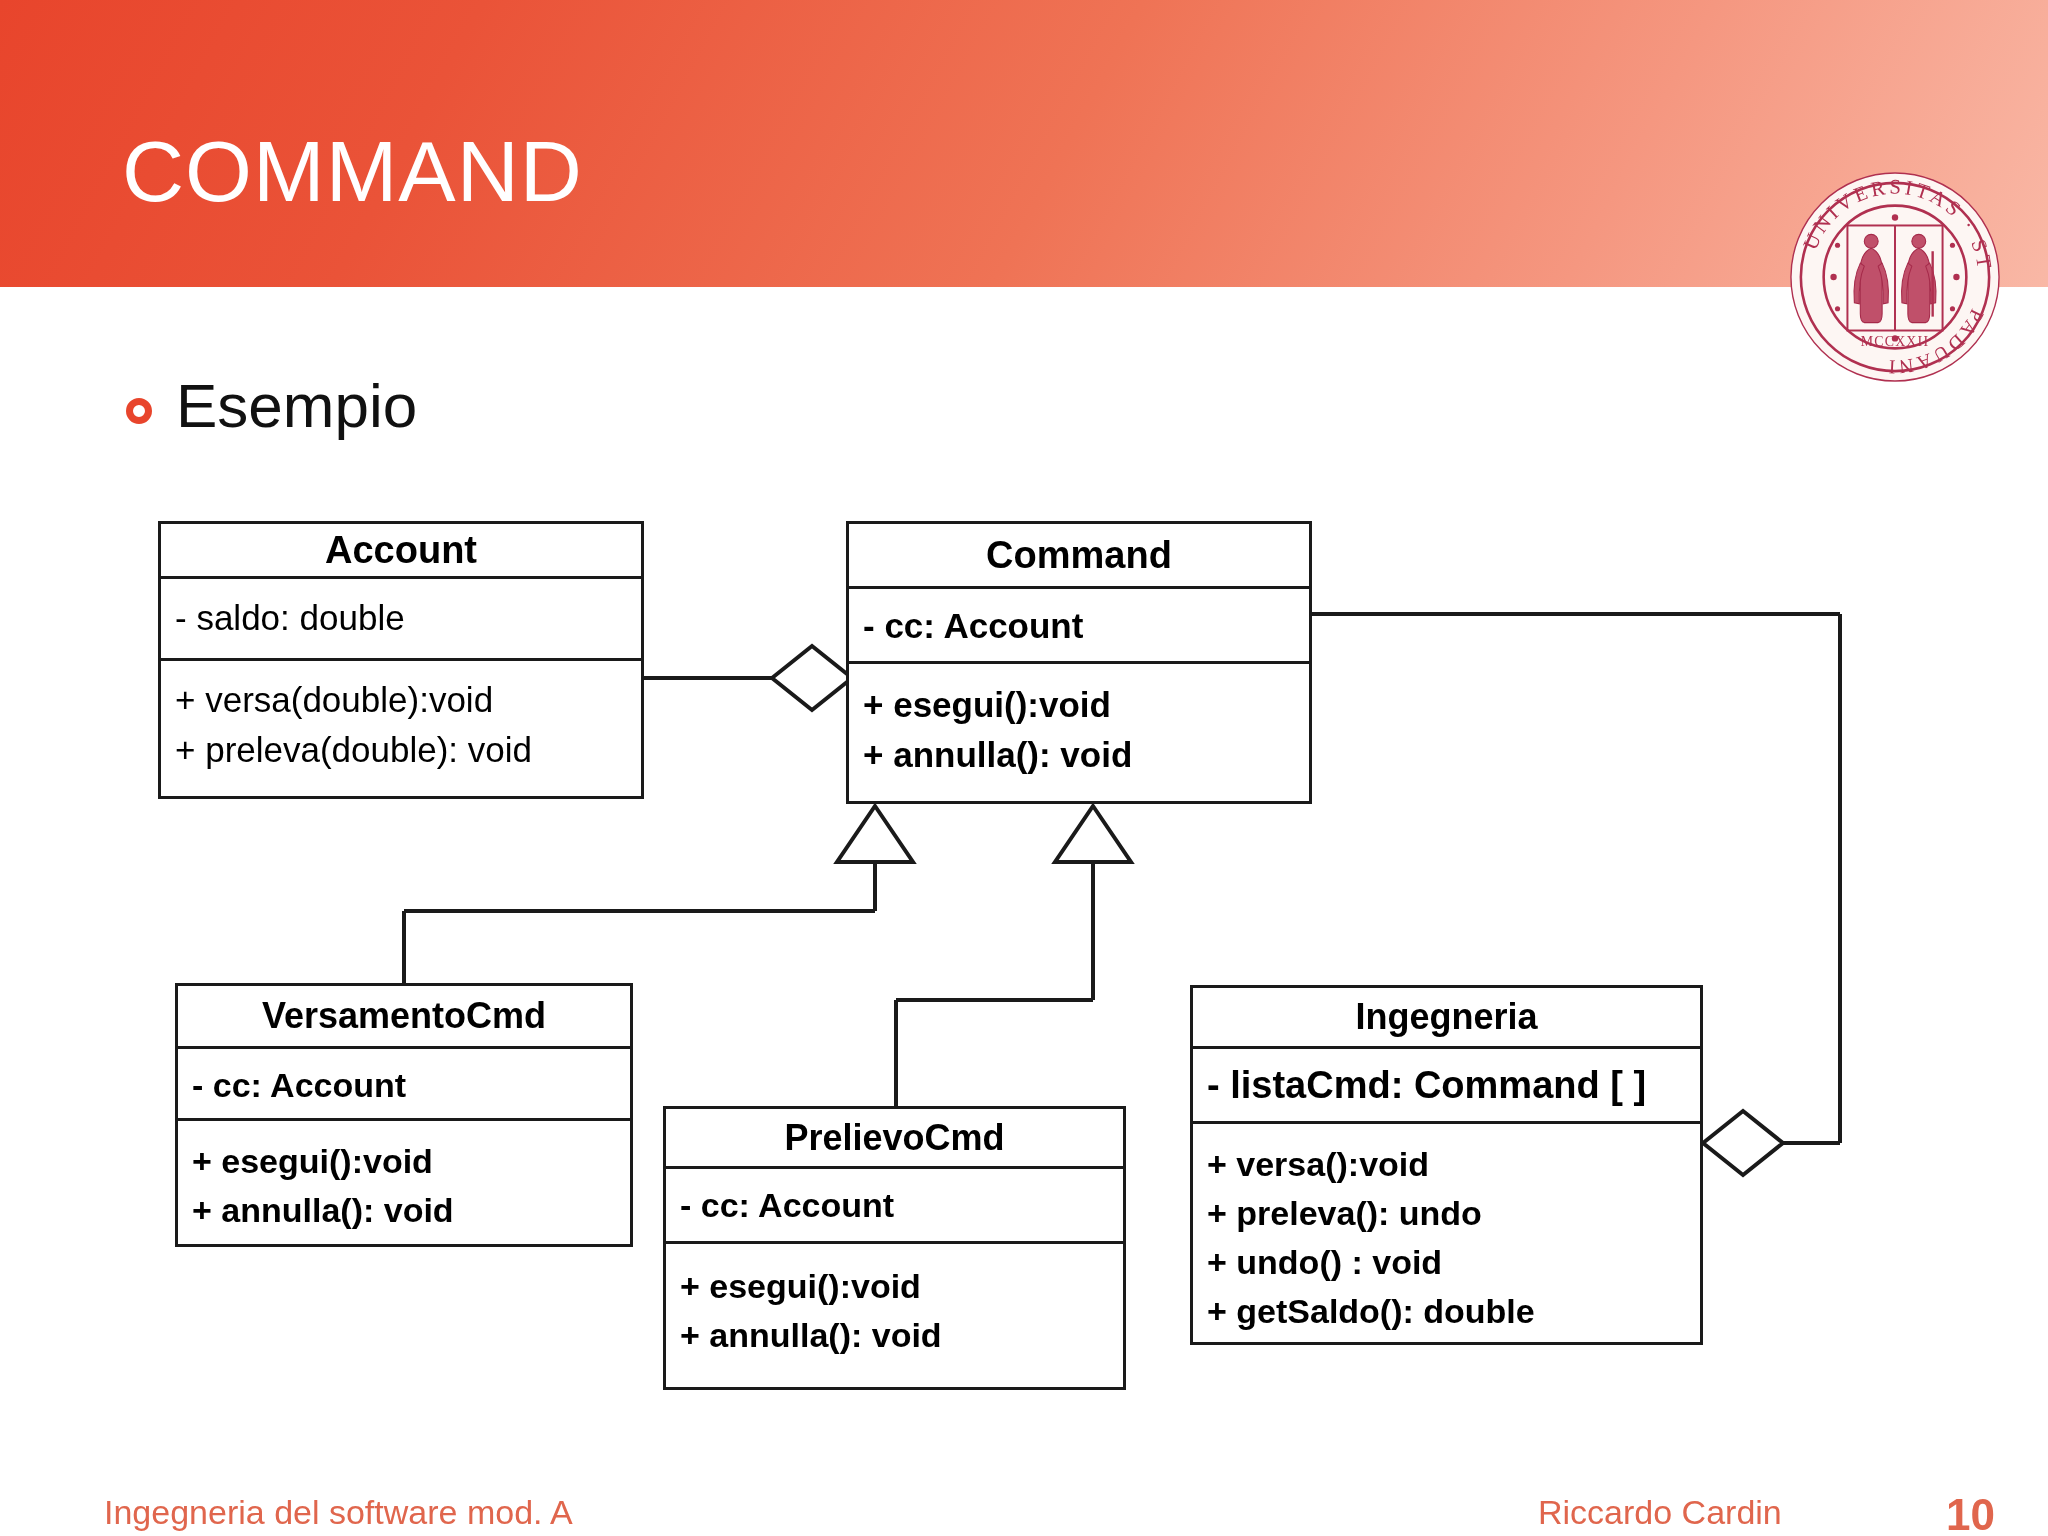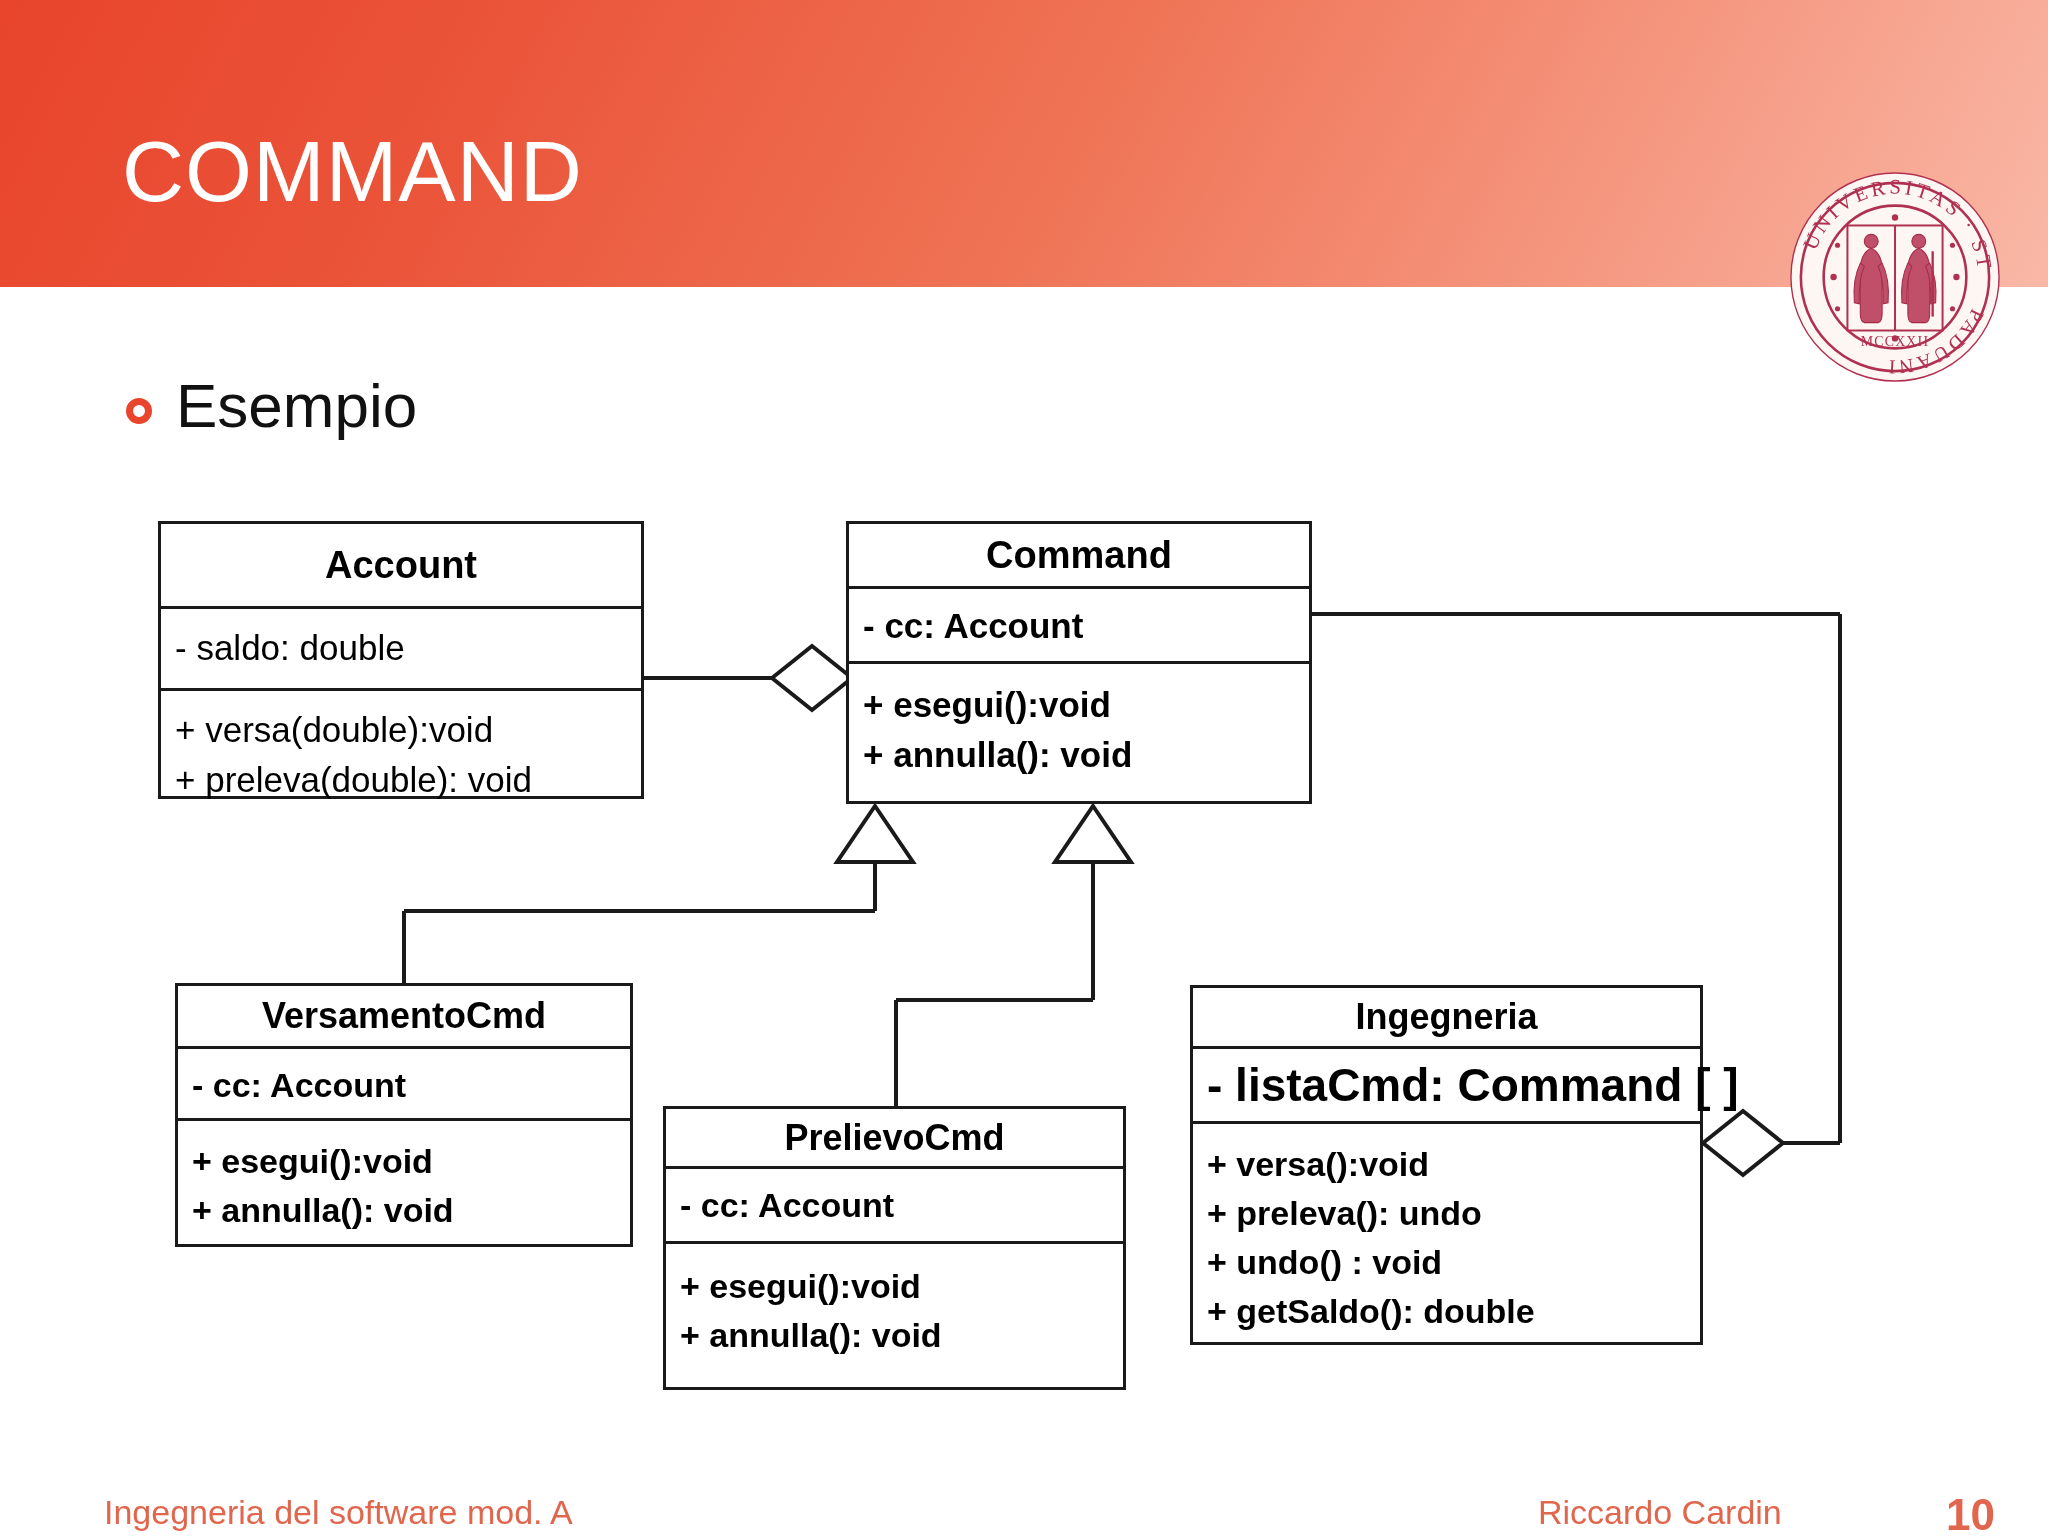--- a/index.html
+++ b/index.html
@@ -100,21 +100,21 @@
     box-sizing: border-box;
     color: #000;
   }
   .uml-line {
     white-space: nowrap;
     color: #000;
   }
 
   
   #box-account { left: 158px; top: 521px; width: 486px; height: 278px; }
-  #box-account .uml-title { height: 82px; font-size: 38px; }
+  #box-account .uml-title { height: 52px; font-size: 38px; }
   #box-account .sec-attr { height: 82px; padding: 14px 0 0 14px; font-size: 35px; }
   #box-account .sec-ops  { padding: 14px 0 0 14px; font-size: 35px; }
   #box-account .uml-line { line-height: 50px; }
   .b { font-weight: normal; }
 
   
   #box-command { left: 846px; top: 521px; width: 466px; height: 283px; }
   #box-command .uml-title { height: 62px; font-size: 38px; }
   #box-command .sec-attr { height: 75px; padding: 12px 0 0 14px; font-size: 35px; font-weight: bold; }
   #box-command .sec-ops  { padding: 16px 0 0 14px; font-size: 35px; font-weight: bold; }
@@ -130,21 +130,21 @@
   
   #box-prelievo { left: 663px; top: 1106px; width: 463px; height: 284px; }
   #box-prelievo .uml-title { height: 57px; font-size: 36px; }
   #box-prelievo .sec-attr { height: 75px; padding: 12px 0 0 14px; font-size: 34px; font-weight: bold; }
   #box-prelievo .sec-ops  { padding: 18px 0 0 14px; font-size: 34px; font-weight: bold; }
   #box-prelievo .uml-line { line-height: 49px; }
 
   
   #box-accountmng { left: 1190px; top: 985px; width: 513px; height: 360px; }
   #box-accountmng .uml-title { height: 58px; font-size: 36px; }
-  #box-accountmng .sec-attr { height: 75px; padding: 12px 0 0 14px; font-size: 46px; font-weight: bold; }
+  #box-accountmng .sec-attr { height: 75px; padding: 12px 0 0 14px; font-size: 38px; font-weight: bold; }
   #box-accountmng .sec-ops  { padding: 16px 0 0 14px; font-size: 34px; font-weight: bold; }
   #box-accountmng .uml-line { line-height: 49px; }
 
   
   #footer-left {
     position: absolute;
     left: 104px;
     top: 1493px;
     font-size: 34px;
     color: #e0664d;

